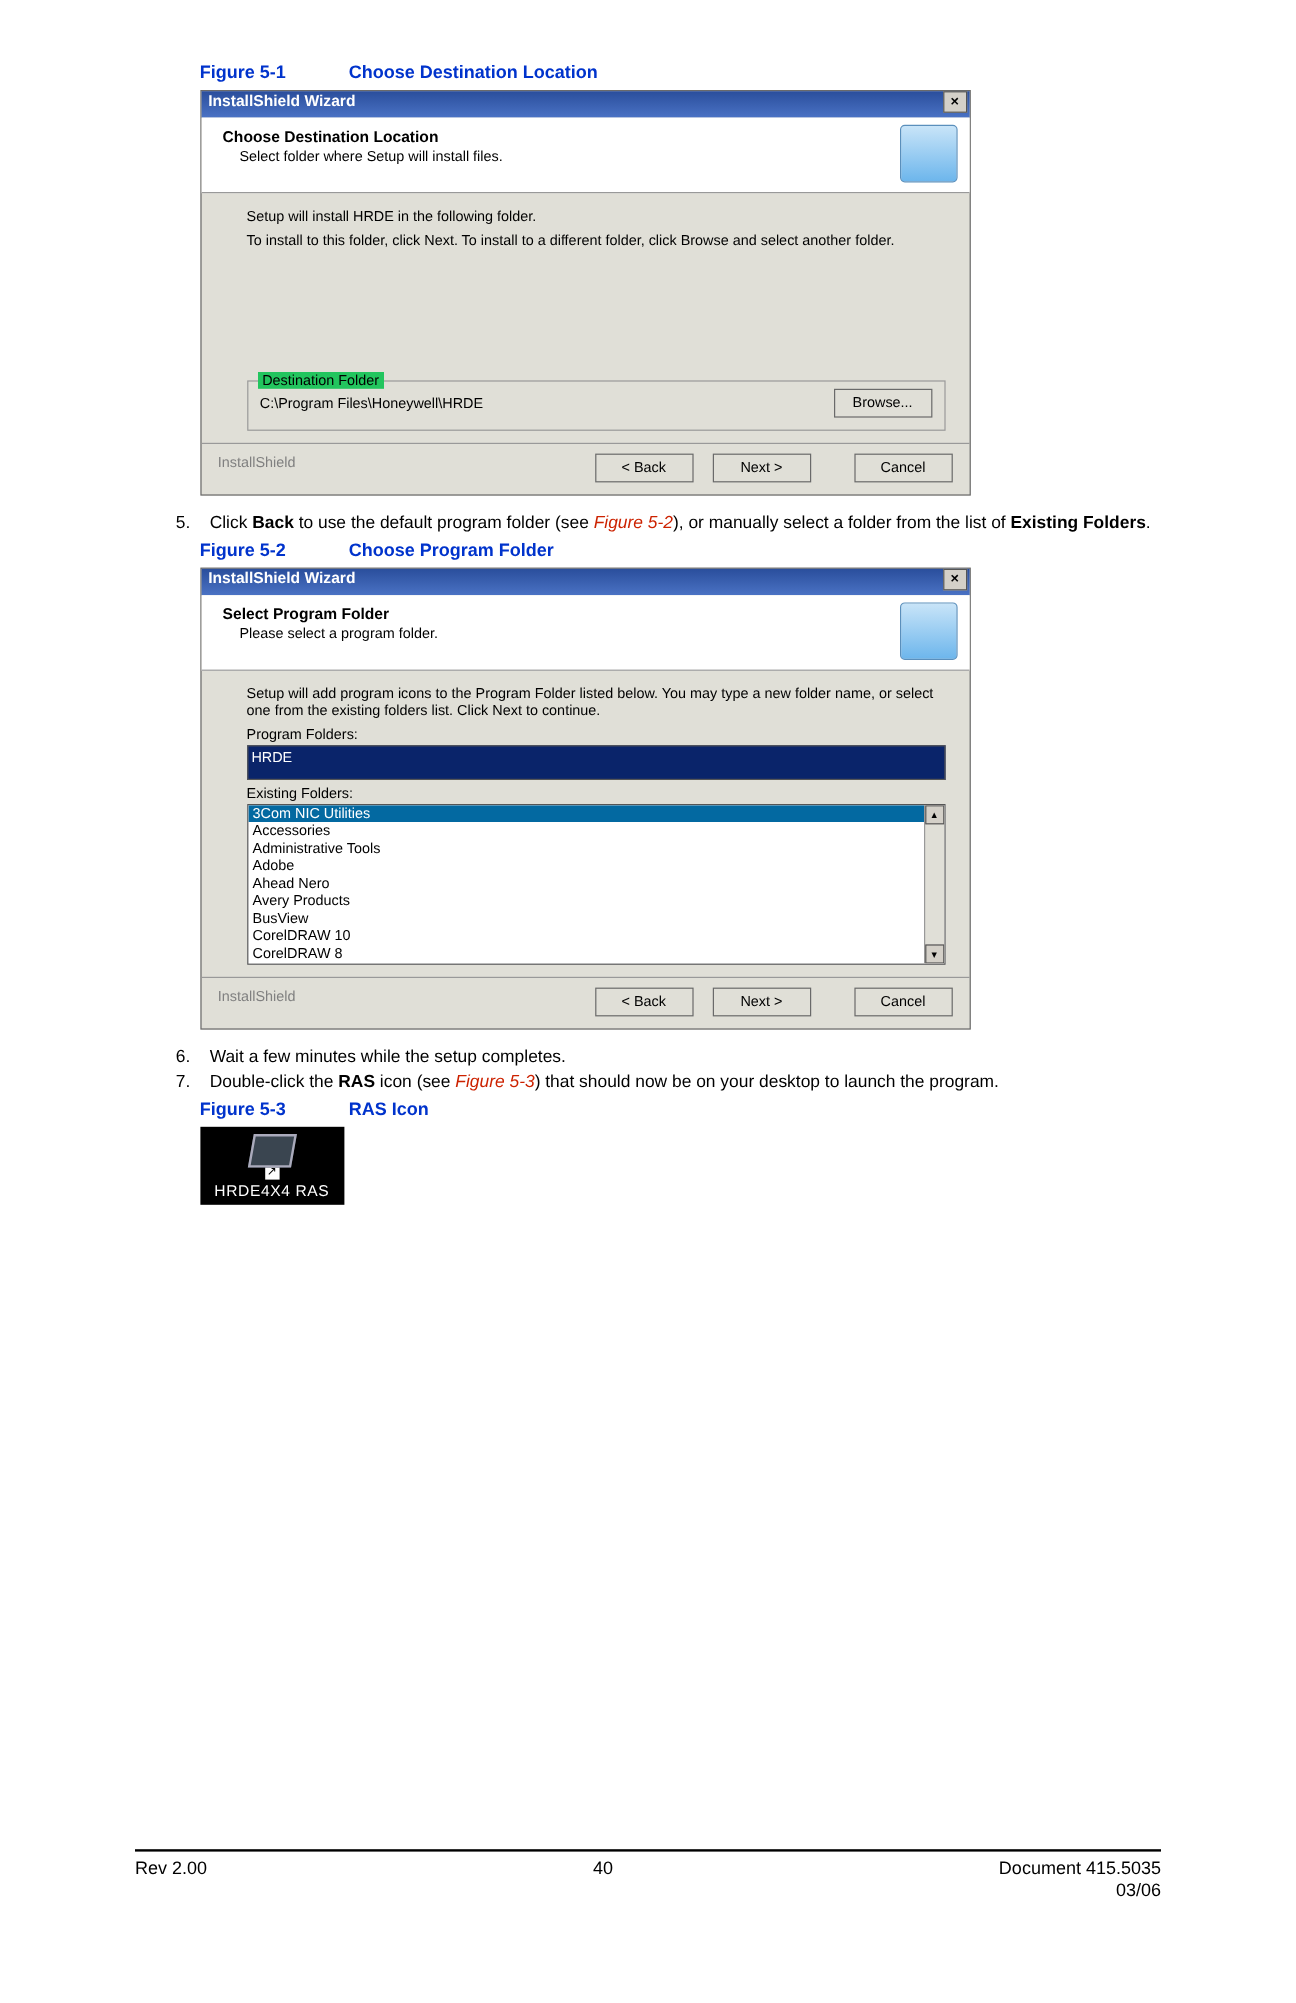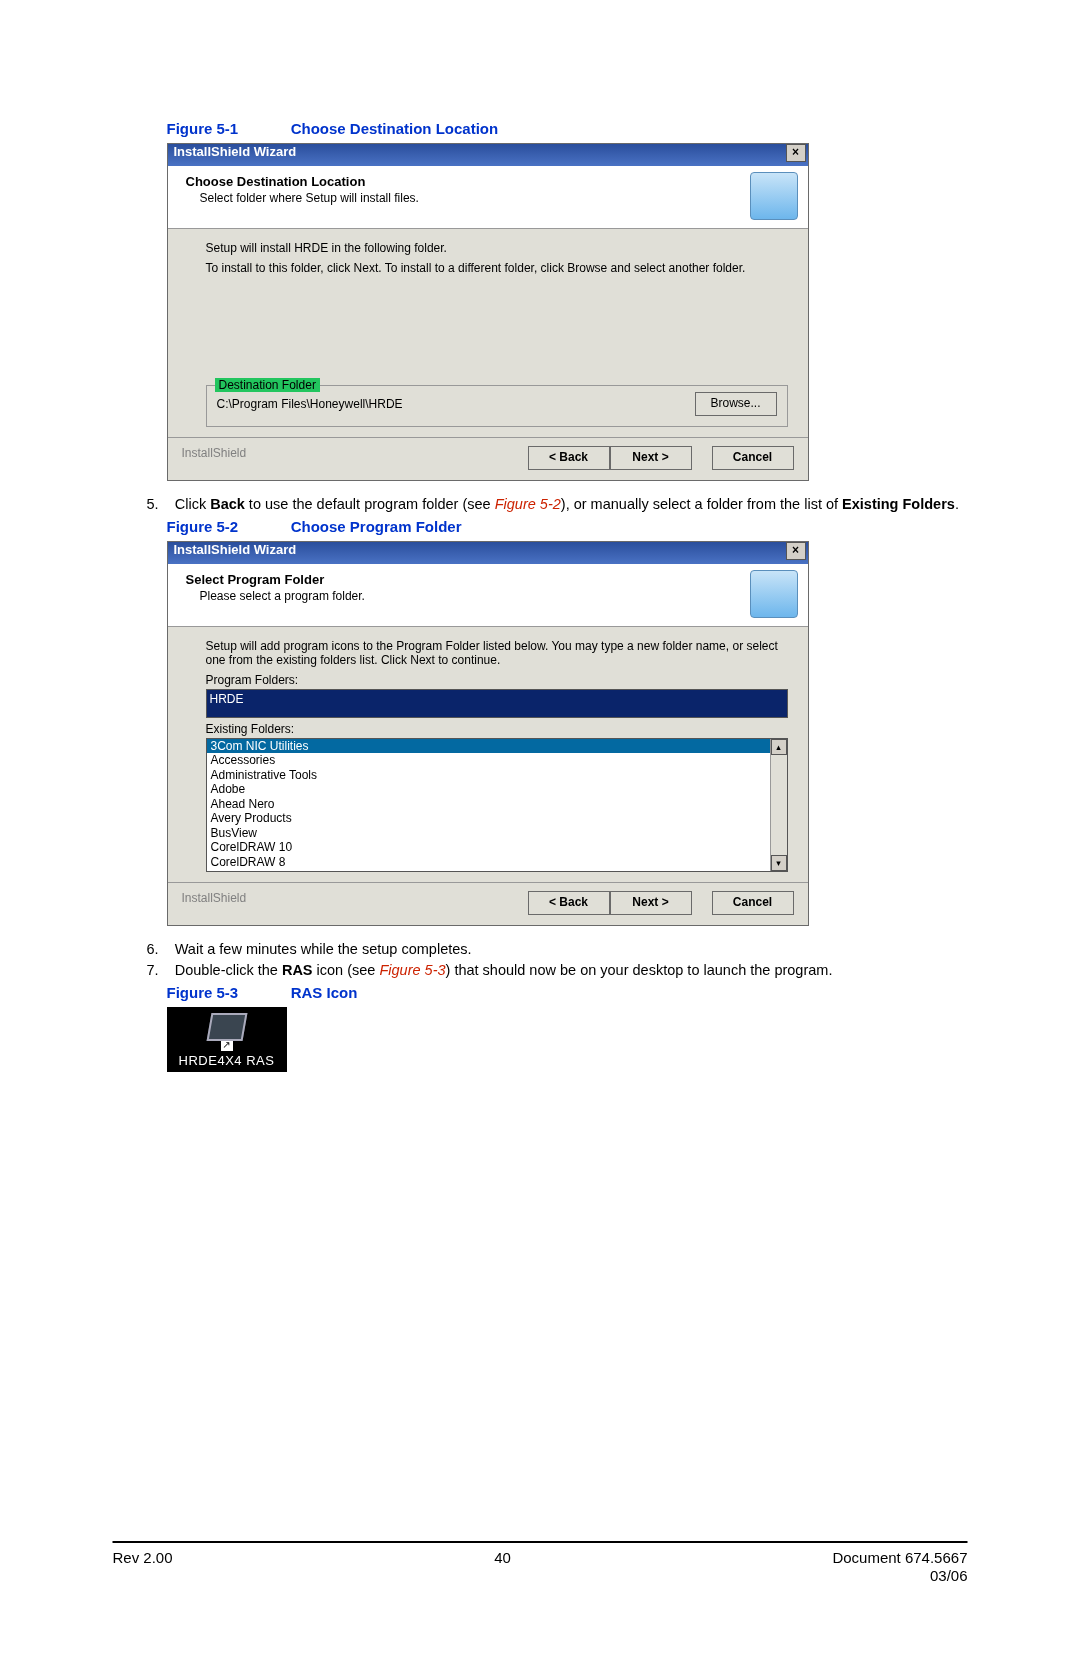--- a/index.html
+++ b/index.html
@@ -9,21 +9,21 @@
     font-family: Arial, Helvetica, sans-serif;
     font-size: 14.5px;
     color: #000;
     width: 1080px;
     height: 1669px;
     position: relative;
   }
   .page {
     width: 855px;
     margin: 0 auto;
-    padding-top: 116px;
+    padding-top: 48px;
   }
   .caption {
     color: #0033cc;
     font-weight: bold;
     font-size: 15px;
     margin: 4px 0 6px 54px;
   }
   .caption .num { display:inline-block; width:120px; }
   .step {
     margin: 0 0 2px 34px;
@@ -105,21 +105,21 @@
     font-size: 12px;
     text-align: center;
     line-height: 20px;
   }
   .footer {
     border-top: 1px solid #999;
     padding: 8px 14px 10px 14px;
     display: flex;
   }
   .footer .fbrand { color:#808080; font-size:12px; margin-right:auto; }
-  .footer .btns { display:flex; gap:0;font-weight:bold; }
+  .footer .btns { display:flex; gap:16px; }
 
   .textinput {
     background: #fff;
     border: 1px solid #555;
     height: 29px;
     font-size: 12px;
     padding: 0 3px;
     line-height: 18px;
     color: #fff;
     box-sizing: border-box;
@@ -307,16 +307,16 @@
     <div class="shortcut">↗</div>
     <div class="lbl">HRDE4X4 RAS</div>
   </div>
 
 </div>
 
 <div class="pagefoot">
   <div>Rev 2.00</div>
   <div class="c">40</div>
   <div class="r">
-    <div>Document 674.5667</div>
+    <div>Document 415.5035</div>
     <div>03/06</div>
   </div>
 </div>
 
 </body></html>

